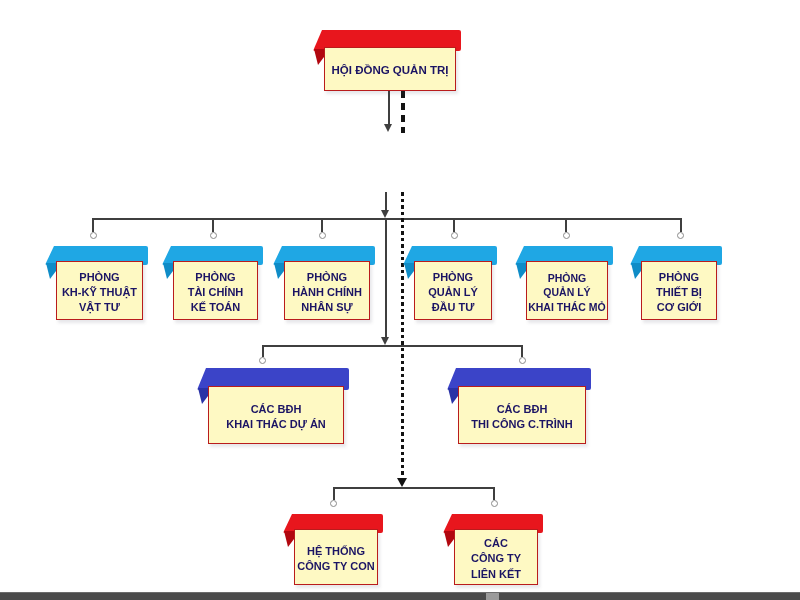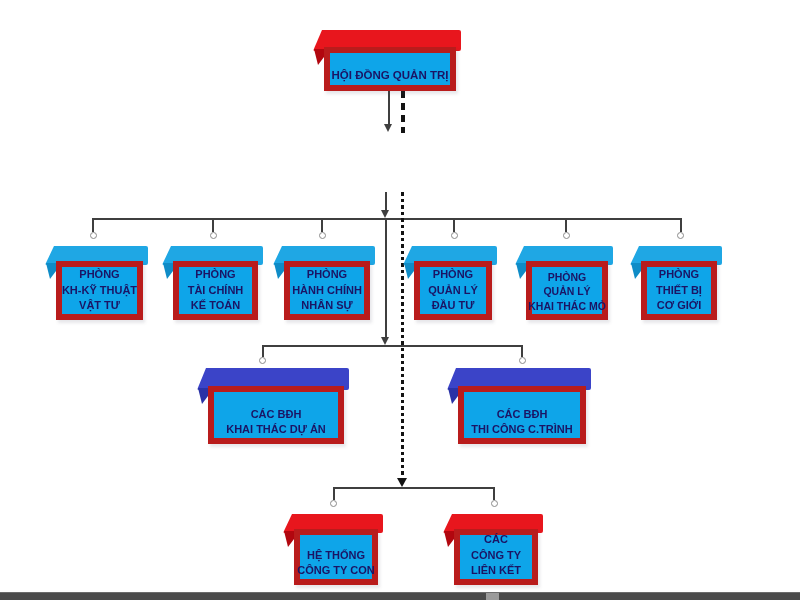--- a/index.html
+++ b/index.html
@@ -23,23 +23,23 @@
   }
   .tail {
     position:absolute; left:1px; top:calc(var(--bh) - 2px);
     width:0; height:0;
     border-top:16px solid var(--cd);
     border-left:4px solid transparent;
     border-right:12px solid transparent;
   }
   .nbody {
     position:absolute; left:11px; right:5px; top:calc(var(--bh) - 4px); bottom:0;
-    background:#0ea5e9; border:6px solid #b91c1c;
+    background:#fef9c3; border:1px solid #b91c1c;
     box-shadow:2px 3px 3px rgba(70,70,90,.13);
-    display:flex; align-items:flex-end; justify-content:center;
+    display:flex; align-items:center; justify-content:center;
     text-align:center; padding:5px 1px 1px 1px;
   }
   .label { font-weight:bold; font-size:11px; line-height:1.38; color:var(--label); white-space:nowrap; }
 
   
   .vline { position:absolute; width:1.5px; background:var(--line); }
   .hline { position:absolute; height:1.5px; background:var(--line); }
   .dashline {
     position:absolute; width:3.5px;
     background:repeating-linear-gradient(to bottom, var(--dash) 0 7px, transparent 7px 12px);

